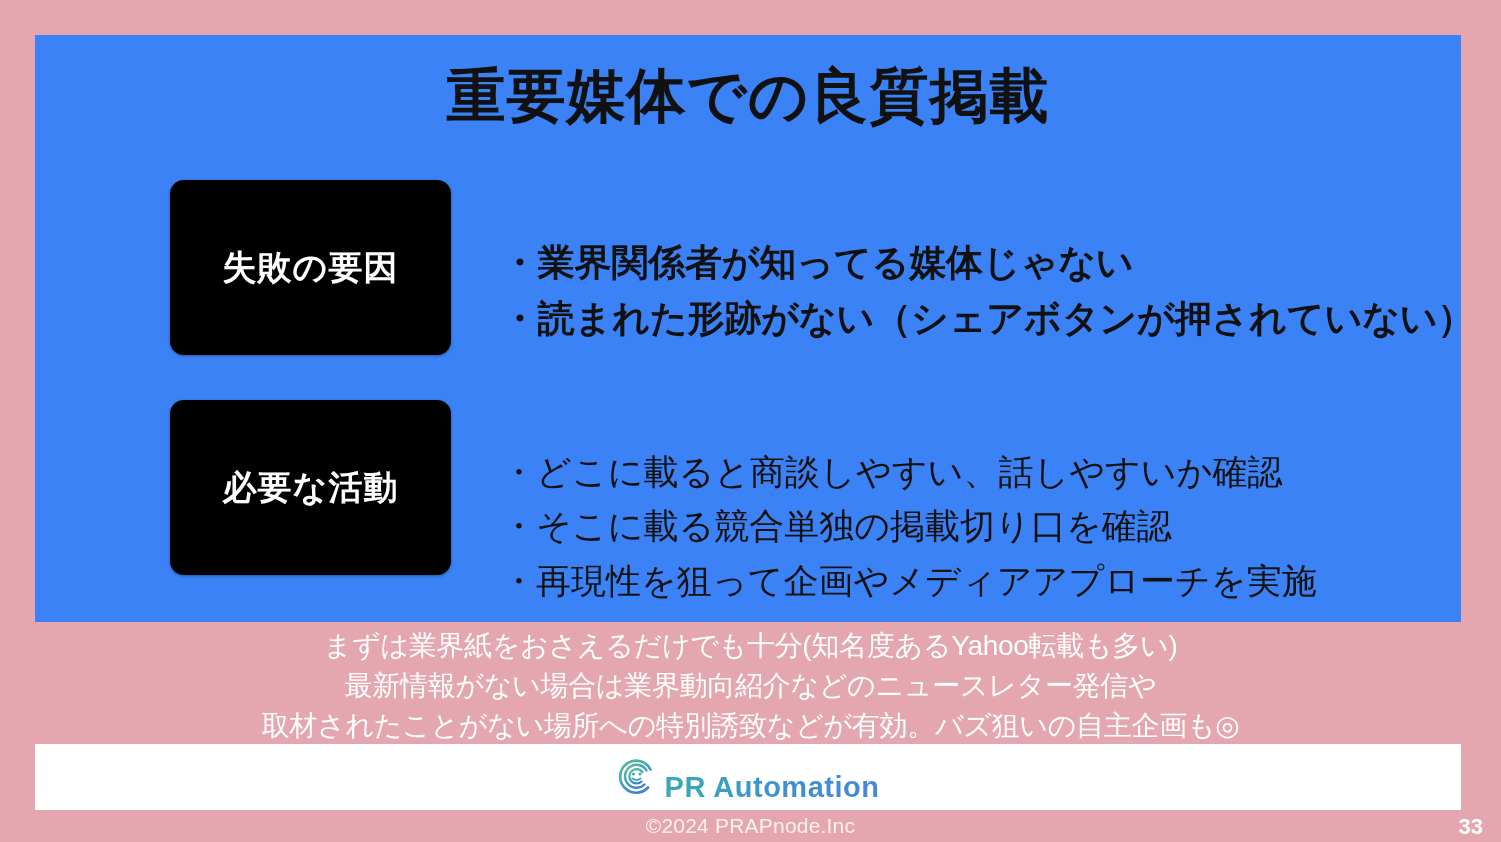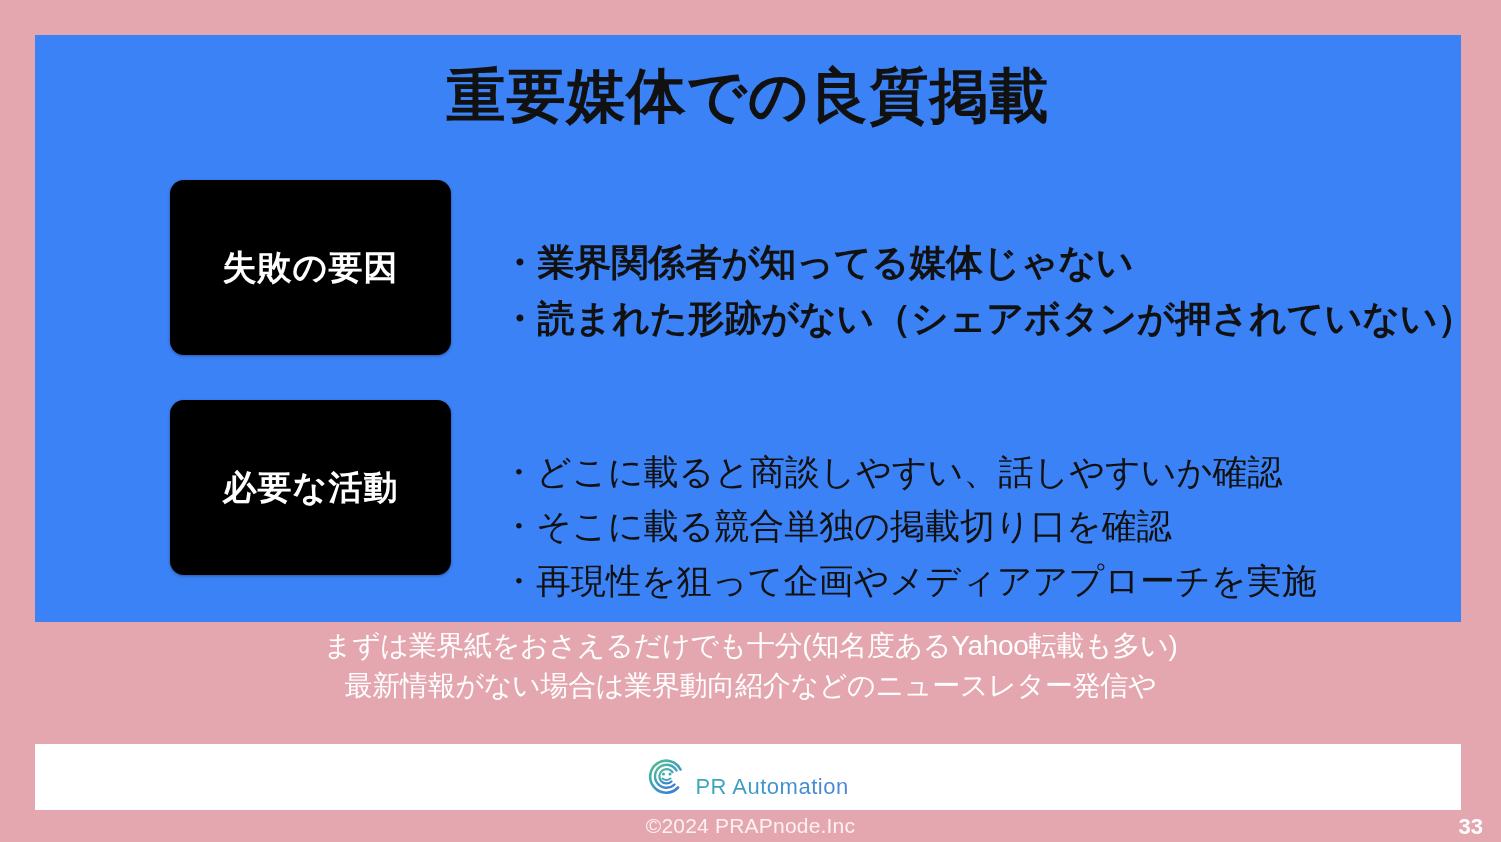--- a/index.html
+++ b/index.html
@@ -139,22 +139,22 @@
     align-items: center;
     justify-content: center;
     gap: 8px;
   }
   .logo-mark {
     width: 40px;
     height: 40px;
     display: block;
   }
   .logo-text {
-    font-size: 22px;
-    font-weight: 400;
+    font-size: 29px;
+    font-weight: 700;
     letter-spacing: 0.5px;
     background: linear-gradient(90deg, #3aa9b6 0%, #3f8fd0 60%, #4a86d6 100%);
     -webkit-background-clip: text;
     background-clip: text;
     color: transparent;
     line-height: 1;
     margin-top: 20px;
   }
   
   .footer-strip {
@@ -214,20 +214,21 @@
         <div class="bullet-line">・再現性を狙って企画やメディアアプローチを実施</div>
       </div>
     </div>
 
   </div>
 
   <div class="callout-band">
     <div class="callout-inner">
       <div class="callout-line">まずは業界紙をおさえるだけでも十分(知名度あるYahoo転載も多い)</div>
       <div class="callout-line">最新情報がない場合は業界動向紹介などのニュースレター発信や</div>
+      <div class="callout-line">取材されたことがない場所への特別誘致などが有効。バズ狙いの自主企画も◎</div>
     </div>
   </div>
 
   <div class="logo-band">
     <div class="logo-wrap">
       <svg class="logo-mark" viewBox="0 0 40 40">
         <defs>
           <linearGradient id="swirlGrad" x1="0" y1="0" x2="0.7" y2="1">
             <stop offset="0%" stop-color="#5fbd8a"></stop>
             <stop offset="45%" stop-color="#3fa8b5"></stop>

